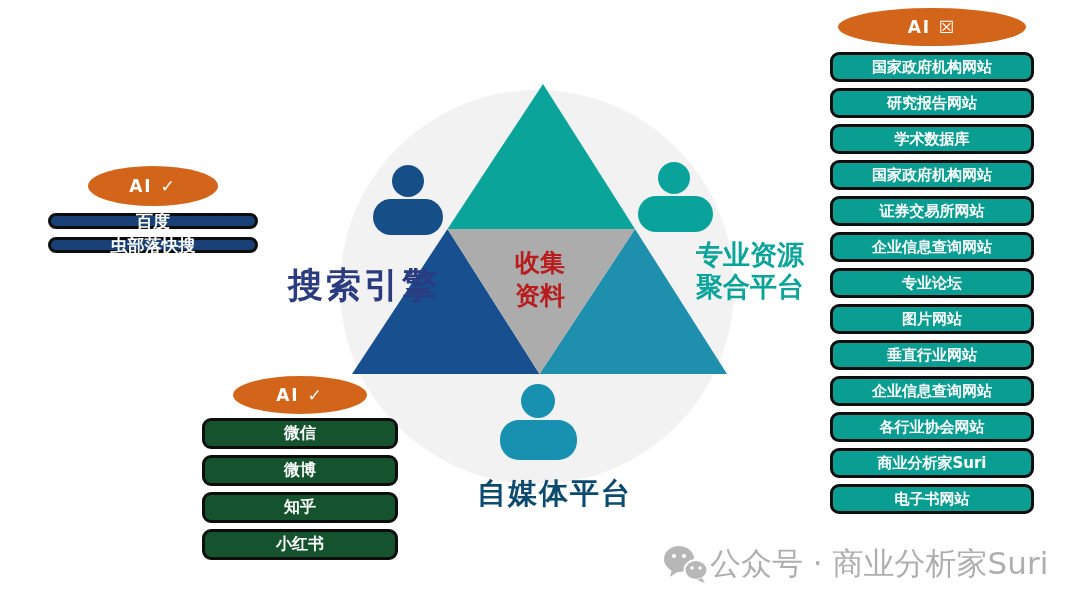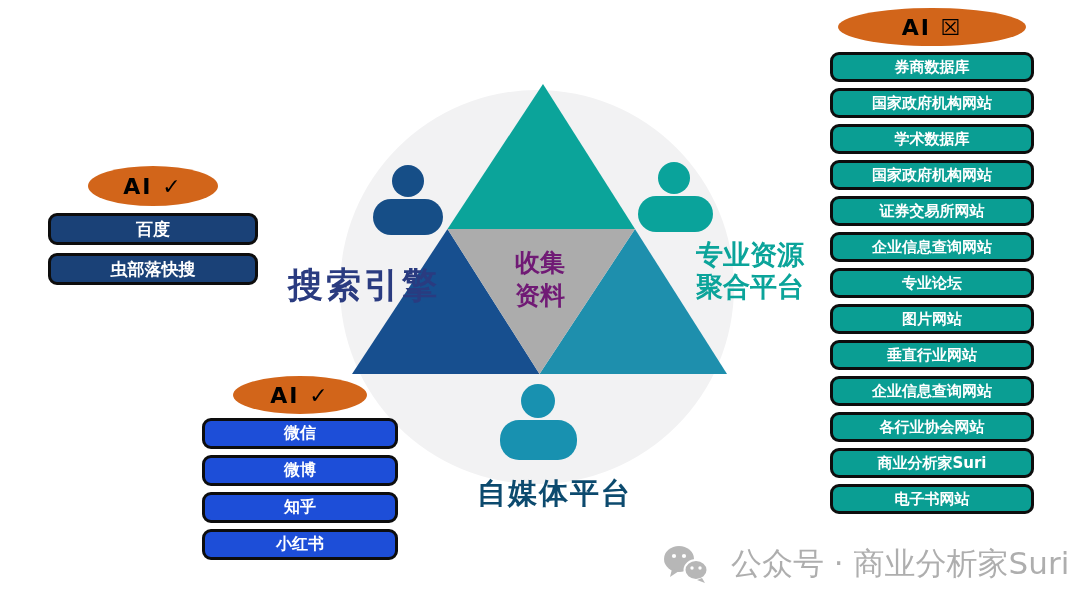--- a/index.html
+++ b/index.html
@@ -9,47 +9,47 @@
   }
   .stage{position:absolute;inset:0;}
   svg.diagram{position:absolute;left:0;top:0;z-index:1;}
 
   
   .label{position:absolute;z-index:2;font-weight:bold;white-space:nowrap;}
   .search-label{left:288px;top:262px;font-size:35px;color:#2A3B80;letter-spacing:3px;}
   .pro-label{left:696px;top:239px;font-size:27px;color:#0BA49A;line-height:1.18;width:136px;white-space:normal;}
   .media-label{left:477px;top:474px;font-size:29px;color:#0c4a6e;letter-spacing:2px;}
   .center-label{position:absolute;left:465px;top:247px;width:150px;z-index:2;text-align:center;
-    font-size:25px;line-height:1.3;font-weight:bold;color:#701a75;}
+    font-size:25px;line-height:1.3;font-weight:bold;color:#b91c1c;}
 
   
   .column{position:absolute;z-index:3;}
   .badge{
-    border-radius:50%;background:#D2651A;color:#000000;font-weight:bold;font-size:22px;
+    border-radius:50%;background:#D2651A;color:#ffffff;font-weight:bold;font-size:17px;
     display:flex;align-items:center;justify-content:center;letter-spacing:2px;
   }
   .btn{
     border:3px solid #0d0d0d;border-radius:9px;color:#ffffff;font-weight:bold;
     display:flex;align-items:center;justify-content:center;box-sizing:border-box;
   }
   .search-col{left:48px;top:166px;width:210px;}
   .search-col .badge{width:130px;height:40px;margin:0 auto 7px;}
-  .search-col .btn{height:32px;margin-bottom:8px;font-size:17px;background:#1A4177;}
+  .search-col .btn{height:16px;margin-bottom:8px;font-size:17px;background:#1A4177;}
 
   .media-col{left:202px;top:376px;width:196px;}
   .media-col .badge{width:134px;height:38px;margin:0 auto 4px;}
-  .media-col .btn{height:31px;margin-bottom:6px;font-size:16px;background:#1d4ed8;}
+  .media-col .btn{height:31px;margin-bottom:6px;font-size:16px;background:#14532d;}
 
   .pro-col{left:830px;top:8px;width:204px;}
   .pro-col .badge{width:188px;height:38px;margin:0 auto 6px;}
   .pro-col .btn{height:30px;margin-bottom:6px;font-size:15px;background:#0A9E93;}
 
   
   .watermark{
-    position:absolute;left:662px;top:543px;z-index:4;display:flex;align-items:center;gap:21px;
+    position:absolute;left:662px;top:543px;z-index:4;display:flex;align-items:center;gap:0;
     color:#9B9B9B;font-size:31px;opacity:0.8;white-space:nowrap;
   }
 </style>
 </head>
 <body>
 
 <div class="stage">
 
   <svg class="diagram" width="1080" height="612" viewBox="0 0 1080 612">
     <circle cx="537" cy="287" r="197" fill="#F2F2F3"></circle>
@@ -110,24 +110,24 @@
         <div class="btn">知乎</div>
 
         <div class="btn">小红书</div>
       </div>
   </div>
 
   <div class="column pro-col">
     <div class="badge">AI ☒</div>
     <div>
 
-        <div class="btn">券商数据库</div>
 
         <div class="btn">国家政府机构网站</div>
 
+        <div class="btn">研究报告网站</div>
 
         <div class="btn">学术数据库</div>
 
         <div class="btn">国家政府机构网站</div>
 
         <div class="btn">证券交易所网站</div>
 
         <div class="btn">企业信息查询网站</div>
 
         <div class="btn">专业论坛</div>

